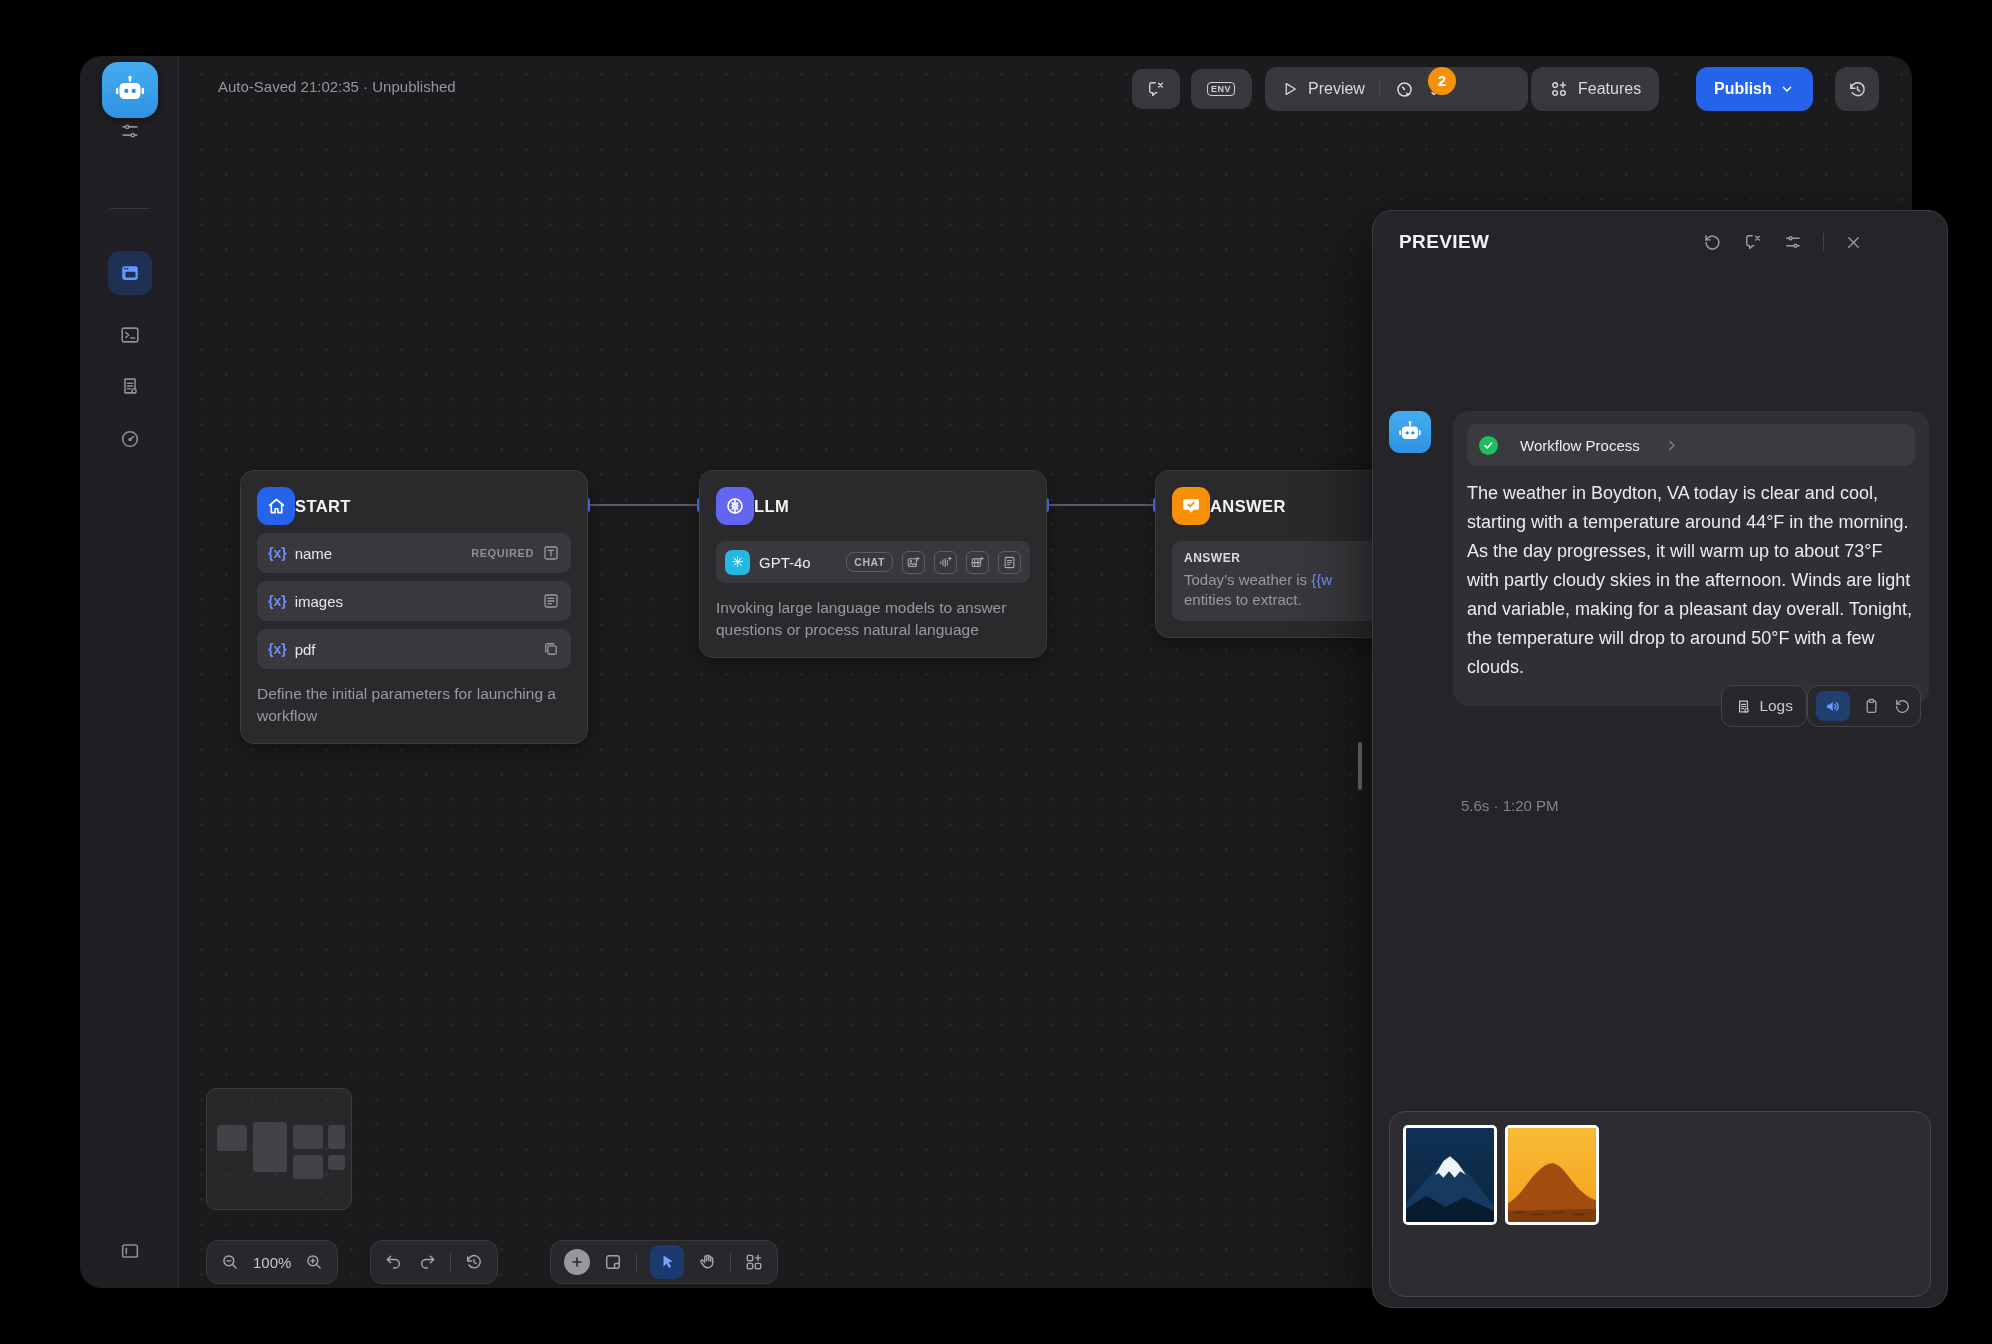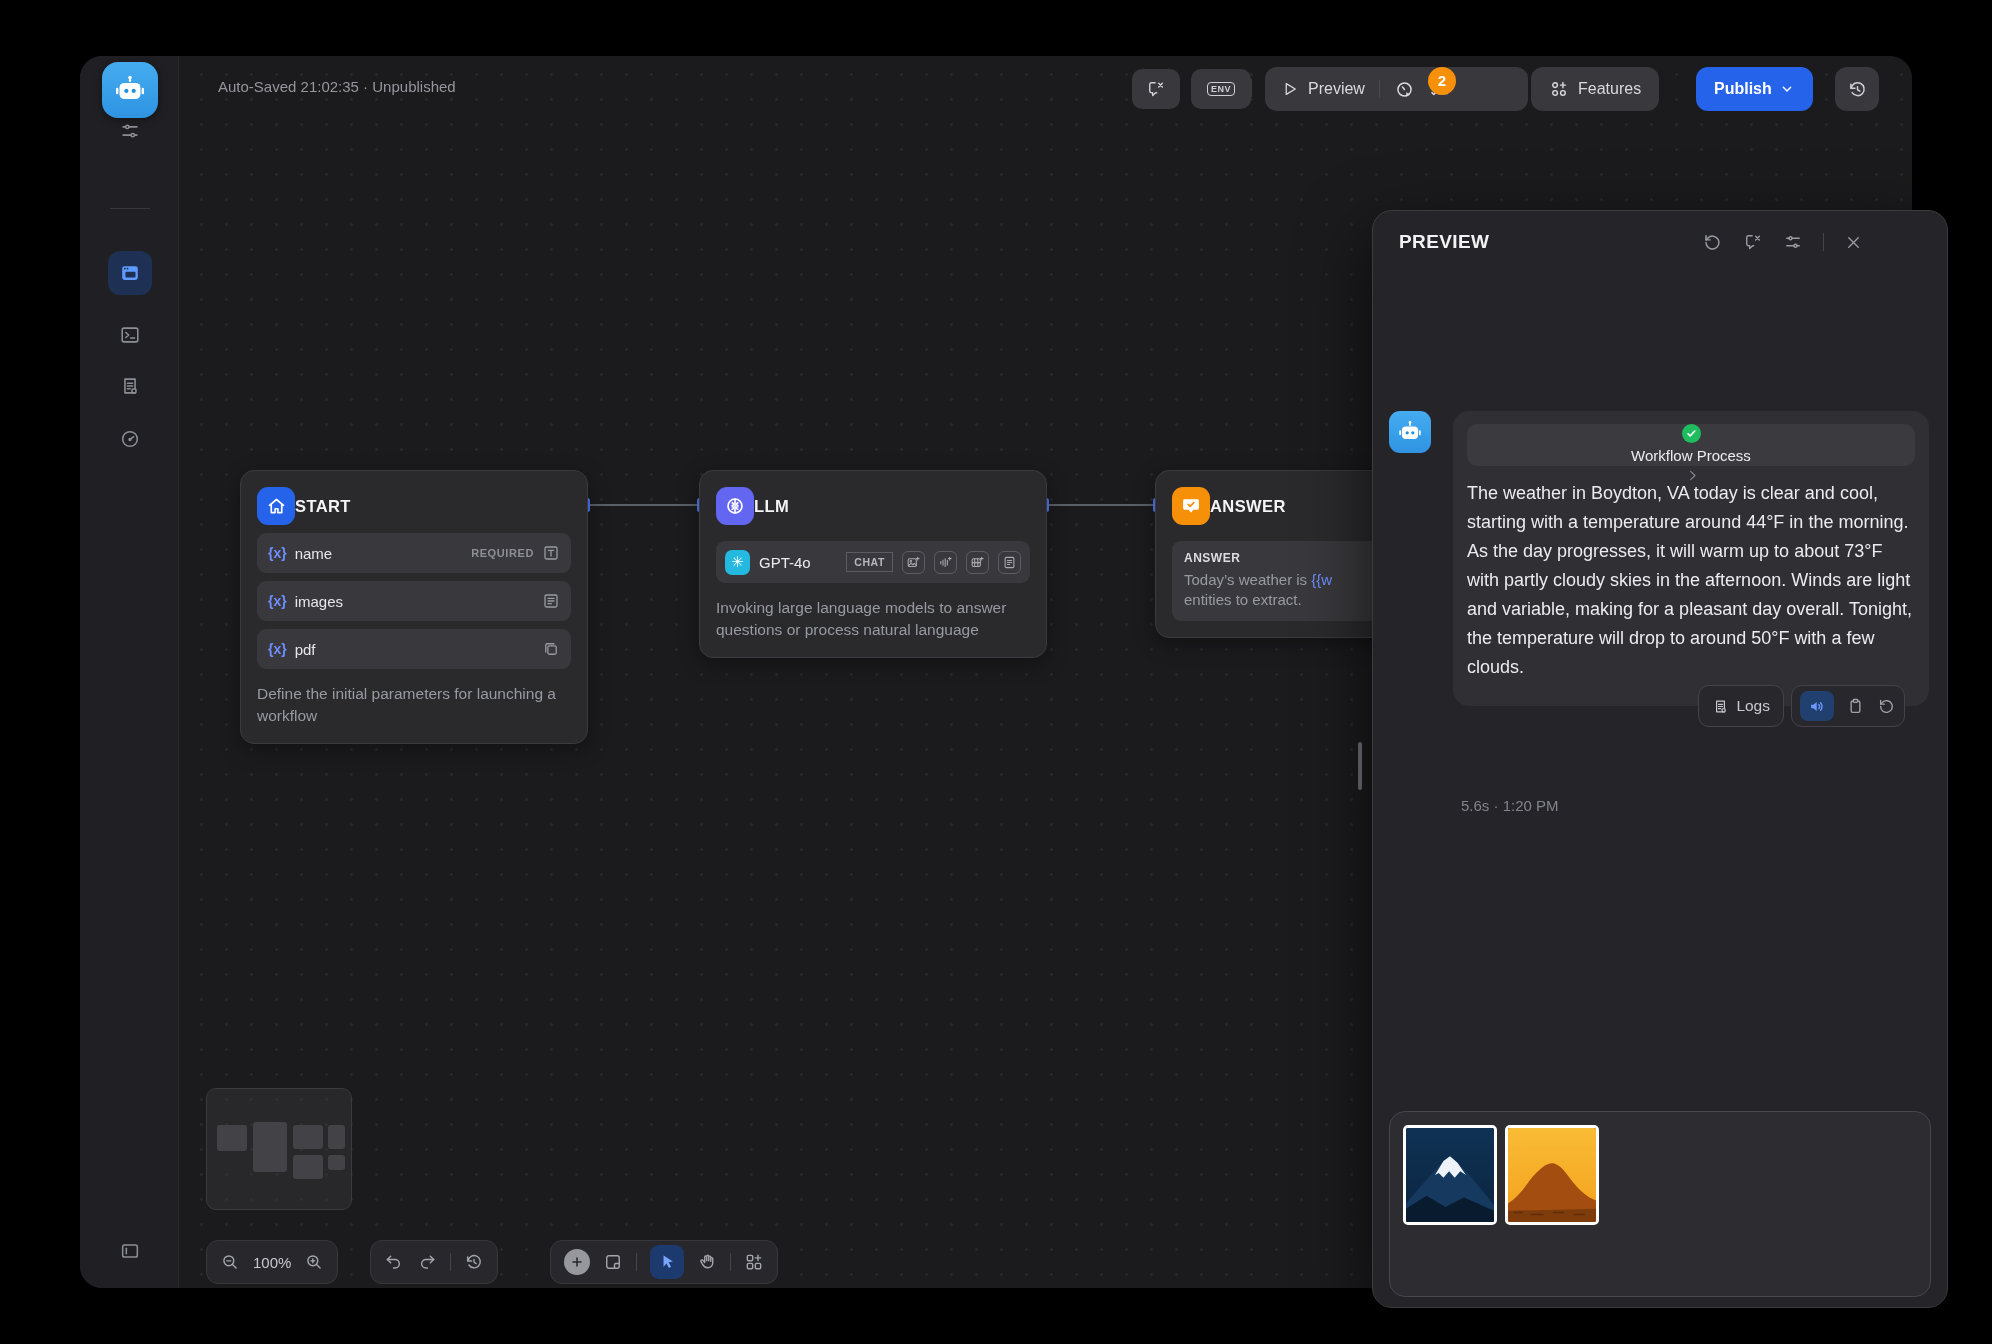--- a/index.html
+++ b/index.html
@@ -62,21 +62,21 @@
   .vtoken { color:#6f8eff; font-weight:700; font-size:14px; }
   .vname { color:#e7e7ea; font-size:15px; }
   .vright { margin-left:auto; display:flex; align-items:center; gap:8px; color:#9a9aa2; }
   .req { font-size:11px; letter-spacing:.6px; color:#8e8e97; font-weight:600; }
   .node-desc { margin-top:14px; font-size:15.5px; line-height:1.42; color:#989aa2; }
   .model-row { margin-top:16px; height:42px; background:#39393d; border-radius:9px; display:flex;
     align-items:center; gap:9px; padding:0 9px; }
   .openai-box { width:25px; height:25px; border-radius:7px; background:#23b9e0; color:#fff;
     display:flex; align-items:center; justify-content:center; font-size:15px; font-weight:700; flex:none; }
   .model-name { font-size:15px; color:#ededf0; white-space:nowrap; }
-  .chat-badge { margin-left:auto; border:1px solid #5c5c63; border-radius:0; color:#b7b7bf;
+  .chat-badge { margin-left:auto; border:1px solid #5c5c63; border-radius:8px; color:#b7b7bf;
     font-size:10.5px; font-weight:700; letter-spacing:.6px; padding:3px 7px; }
   .cap-ic { width:23px; height:23px; border:1px solid #5c5c63; border-radius:6px; color:#a9a9b1;
     display:flex; align-items:center; justify-content:center; flex:none; }
   .ans-box { margin-top:16px; background:#39393d; border-radius:9px; padding:10px 12px; }
   .ans-label { font-size:12px; font-weight:800; letter-spacing:.5px; color:#dcdce1; }
   .ans-text { margin-top:5px; font-size:15px; line-height:1.35; color:#989aa2; white-space:pre-wrap; }
   .ans-var { color:#6f8eff; }
 
   
   .minimap { position:absolute; left:126px; top:1032px; width:146px; height:122px;
@@ -102,26 +102,26 @@
   .panel-title { font-size:19px; font-weight:700; letter-spacing:.4px; color:#f2f2f5; }
   .panel-acts { margin-left:auto; display:flex; align-items:center; gap:20px; color:#9a9aa2; padding-right:58px; }
   .panel-acts .vline { width:1px; height:18px; background:#44444a; }
   .user-bubble { position:absolute; right:19px; top:106px; background:#2c5ef6; color:#fff; font-size:18px;
     padding:15px 23px; border-radius:24px; white-space:nowrap; }
   .bot-row { position:absolute; left:16px; top:200px; right:18px; display:flex; gap:22px; align-items:flex-start; }
   .bot-avatar { width:42px; height:42px; border-radius:11px; flex:none;
     background:linear-gradient(180deg,#45acf0,#2f93e2); display:flex; align-items:center; justify-content:center; }
   .bot-bubble { flex:1; background:#2f2f34; border-radius:16px; padding:13px 14px 24px; position:relative; }
   .process-pill { background:#3a3a3f; border-radius:10px; height:42px; display:flex; align-items:center;
-    gap:4px; padding:0 12px;flex-direction:column; }
+    gap:22px; padding:0 12px; }
   .check-circle { width:19px; height:19px; border-radius:50%; background:#1fbd5f; color:#fff;
     display:flex; align-items:center; justify-content:center; flex:none; }
   .process-lbl { font-size:15px; font-weight:500; color:#ededf0; }
   .bot-text { margin-top:13px; font-size:18px; line-height:29px; color:#ececee; }
-  .msg-acts { position:absolute; right:24px; bottom:-21px; display:flex; gap:7px; }
+  .msg-acts { position:absolute; right:8px; bottom:-21px; display:flex; }
   .logs-pill { background:#28282c; border:1px solid #434349; border-radius:11px; height:42px;
     display:flex; align-items:center; gap:7px; padding:0 13px; color:#c8c8cf; font-size:15.5px; }
   .act-pill { background:#28282c; border:1px solid #434349; border-radius:11px; height:42px;
     display:flex; align-items:center; gap:12px; padding:0 8px; color:#a2a2aa; }
   .speaker-btn { width:34px; height:30px; border-radius:8px; background:#21406f; color:#6d9bff;
     display:flex; align-items:center; justify-content:center; }
   .msg-meta { position:absolute; left:88px; top:586px; font-size:15px; color:#83838b; white-space:nowrap; }
 
   .chatbox { position:absolute; left:16px; right:16px; bottom:10px; height:186px; background:#2c2c31;
     border:1px solid #46464d; border-radius:16px; padding:13px; }

